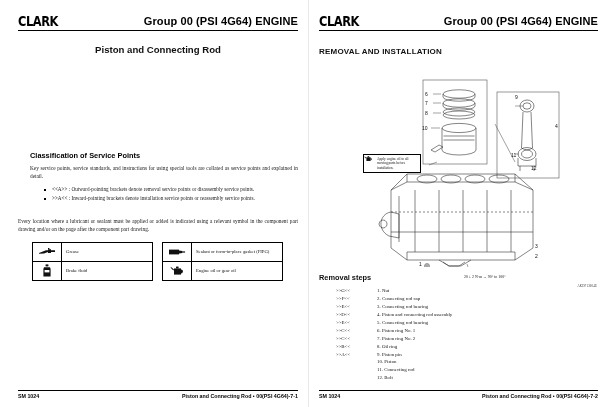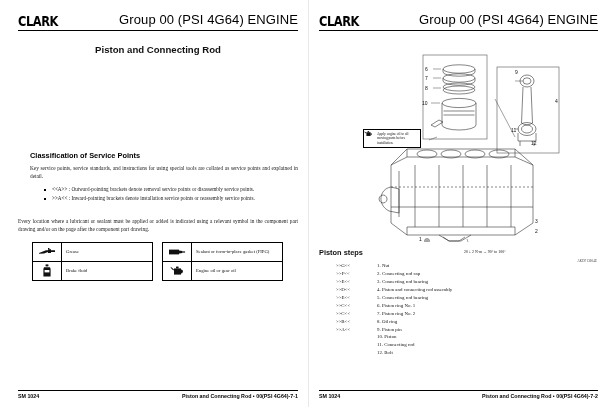--- a/index.html
+++ b/index.html
@@ -17,21 +17,21 @@
   
   .pg-head{display:flex;align-items:flex-end;justify-content:space-between;height:16px;}
   .logo{
     font-family:"DejaVu Sans", sans-serif;
     font-weight:bold;font-size:13px;letter-spacing:-0.5px;
     transform:scaleX(0.88) scaleY(1.12);transform-origin:left bottom;
     color:#000;line-height:1;
   }
   .head-title{
     font-family:"Liberation Sans", sans-serif;
-    font-weight:normal;font-size:13px;color:#000;letter-spacing:0.1px;
+    font-weight:bold;font-size:11px;color:#000;letter-spacing:0.1px;
     padding-bottom:1px;
   }
   .head-rule{border-bottom:1.6px solid #000;margin-top:2px;}
 
   
   .sec-num{
     text-align:center;font-family:"Liberation Sans", sans-serif;
     font-weight:bold;font-size:8.6px;margin-top:22px;
   }
   .sec-title{
@@ -195,20 +195,21 @@
   </div>
 
   <div class="page right">
 
     <div class="pg-head">
       <div class="logo">CLARK</div>
       <div class="head-title">Group 00 (PSI 4G64) ENGINE</div>
     </div>
     <div class="head-rule"></div>
 
+    <div class="r-head">REMOVAL AND INSTALLATION</div>
 
     <div class="fig">
       <svg width="280" height="205" viewBox="0 0 280 205">
         <g fill="none" stroke="#333" stroke-width="0.6">
 
           <rect x="104" y="18" width="64" height="84" stroke="#555"></rect>
 
           <ellipse cx="140" cy="32" rx="16" ry="4.2"></ellipse>
           <path d="M124 32 v3 a16 4.2 0 0 0 32 0 v-3"></path>
 
@@ -296,21 +297,21 @@
             <rect x="6" y="1.6" width="2.6" height="1.8" fill="#111"></rect>
           </svg>
         </div>
         <div class="note-txt">Apply engine oil to all moving parts before installation.</div>
       </div>
 
       <div class="torque">20 ± 2 N·m → 90° to 100°</div>
       <div class="figcode">AKDF13004E</div>
     </div>
 
-    <div class="steps-h">Piston steps</div>
+    <div class="steps-h">Removal steps</div>
     <div class="steps">
       <div class="step">
           <div class="step-mark">&gt;&gt;G&lt;&lt;</div>
           <div class="step-txt">1. Nut</div>
         </div>
       <div class="step">
           <div class="step-mark">&gt;&gt;F&lt;&lt;</div>
           <div class="step-txt">2. Connecting rod cap</div>
         </div>
       <div class="step">

